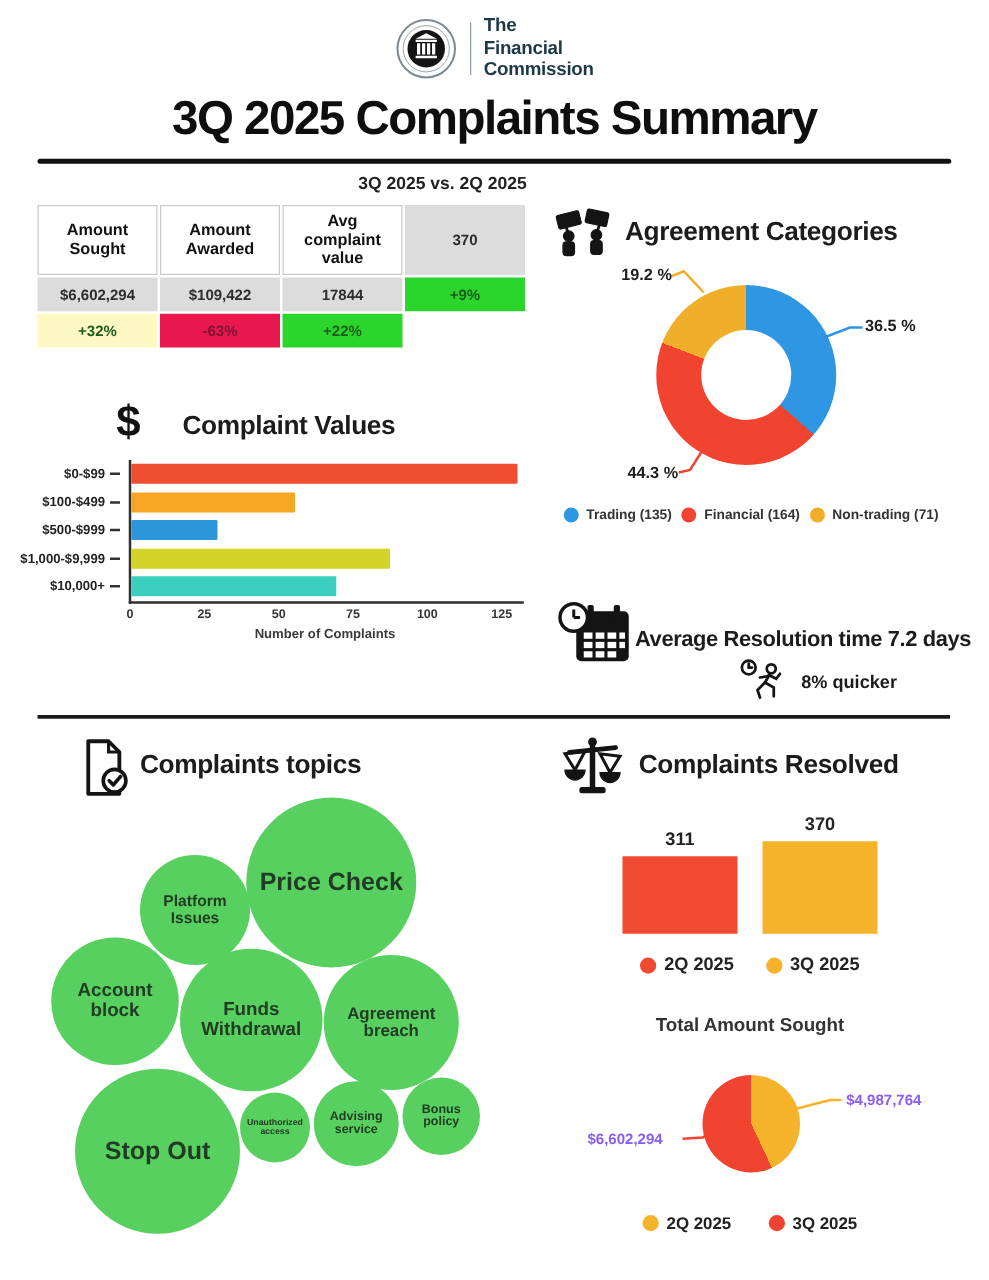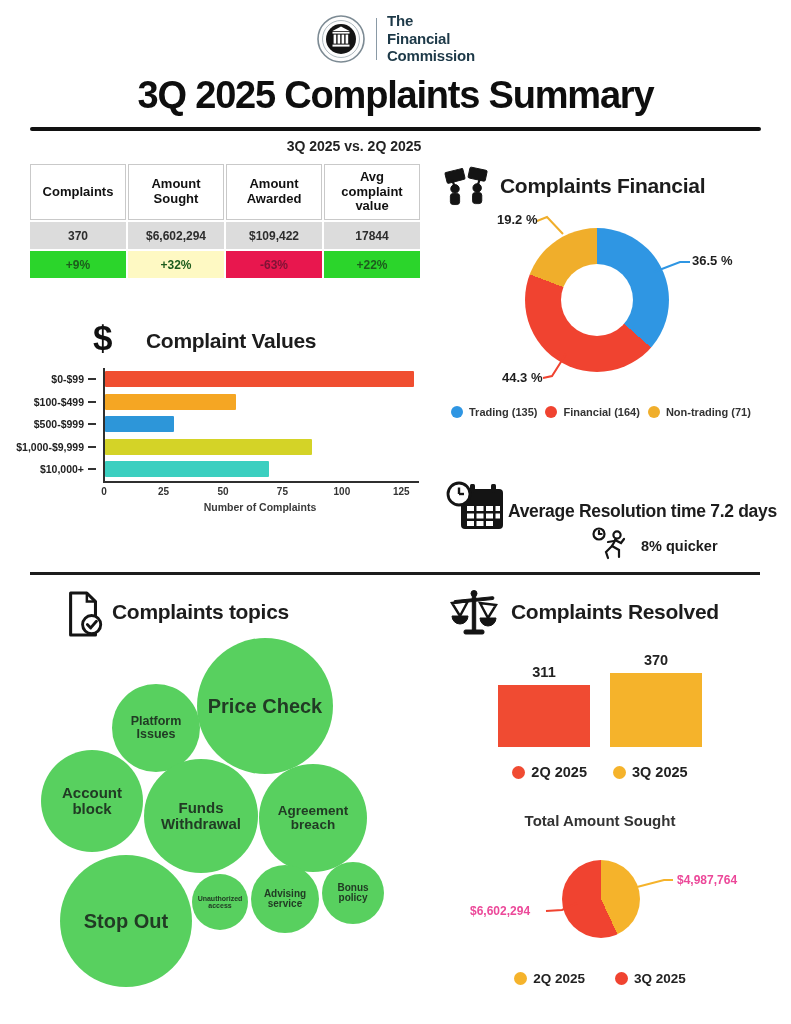--- a/index.html
+++ b/index.html
@@ -74,21 +74,21 @@
   .rcol .rbar{width:92px;}
   .resolved-legend{position:absolute;left:480px;top:764px;width:240px;display:flex;justify-content:center;gap:26px;}
   .resolved-legend .leg-item{font-size:14.5px;color:#222;}
   .resolved-legend .dot{width:13px;height:13px;}
 
   
   .tas-title{position:absolute;left:440px;top:812px;width:320px;text-align:center;
              font-size:15px;font-weight:bold;color:#333;}
   .pie{position:absolute;left:562px;top:860px;width:78px;height:78px;border-radius:50%;}
   .pie-lines{position:absolute;left:440px;top:830px;pointer-events:none;}
-  .pie-callout{position:absolute;font-size:12px;font-weight:bold;color:#ec4899;white-space:nowrap;}
+  .pie-callout{position:absolute;font-size:12px;font-weight:bold;color:#8b5cf6;white-space:nowrap;}
   .pie-legend{position:absolute;left:440px;top:971px;width:320px;display:flex;justify-content:center;gap:30px;}
   .pie-legend .leg-item{font-size:13.5px;color:#222;}
   .pie-legend .dot{width:13px;height:13px;}
 </style>
 </head>
 <body>
 
 <div class="page">
 
   <div class="logo-wrap">
@@ -110,21 +110,20 @@
       <div>Financial</div>
       <div>Commission</div>
     </div>
   </div>
 
   <div class="main-title">3Q 2025 Complaints Summary</div>
   <div class="title-rule"></div>
   <div class="subtitle">3Q 2025 vs. 2Q 2025</div>
 
   <div class="sum-table">
-    <div class="hcell">Complaints</div>
     <div class="hcell">Amount Sought</div>
     <div class="hcell">Amount Awarded</div>
     <div class="hcell">Avg complaint value</div>
     <div class="vcell">370</div>
     <div class="vcell">$6,602,294</div>
     <div class="vcell">$109,422</div>
     <div class="vcell">17844</div>
     <div class="chg" style="background: rgb(43, 213, 43); color: rgb(29, 92, 29);">+9%</div>
     <div class="chg" style="background: #fef9c3; color: rgb(29, 92, 29);">+32%</div>
     <div class="chg" style="background: rgb(232, 23, 78); color: rgb(127, 19, 53);">-63%</div>
@@ -187,21 +186,21 @@
       <rect x="3" y="4" width="20" height="12" rx="1.5" transform="rotate(-14 13 10)"></rect>
       <rect x="28" y="2" width="19" height="12" rx="1.5" transform="rotate(12 37 8)"></rect>
       <circle cx="13" cy="24" r="4.6"></circle>
       <rect x="8" y="29" width="10" height="12" rx="3"></rect>
       <circle cx="37" cy="23" r="4.6"></circle>
       <rect x="32" y="28" width="10" height="12" rx="3"></rect>
       <line x1="12" y1="20" x2="10" y2="14" stroke-width="2.4"></line>
       <line x1="38" y1="19" x2="40" y2="13" stroke-width="2.4"></line>
     </g>
   </svg>
-  <div class="cat-title">Complaints Financial</div>
+  <div class="cat-title">Agreement Categories</div>
   <div class="donut" style="background: conic-gradient(rgb(47, 150, 227) 0%, rgb(47, 150, 227) 36.49%, rgb(240, 67, 48) 36.49%, rgb(240, 67, 48) 80.81%, rgb(240, 174, 43) 80.81%, rgb(240, 174, 43) 100%);"></div>
   <svg class="donut-lines" width="350" height="215" viewBox="0 0 350 215">
     <polyline points="214,72 240,62 250,62" fill="none" stroke="#2F96E3" stroke-width="2"></polyline>
     <polyline points="103,178 112,176 126,154" fill="none" stroke="#F04330" stroke-width="2"></polyline>
     <polyline points="97,21 107,17 123,34" fill="none" stroke="#F0AE2B" stroke-width="2"></polyline>
   </svg>
   <div class="callout-label" style="left:692px;top:253px;">36.5 %</div>
   <div class="callout-label" style="left:502px;top:370px;">44.3 %</div>
   <div class="callout-label" style="left:497px;top:212px;">19.2 %</div>
   <div class="donut-legend">

